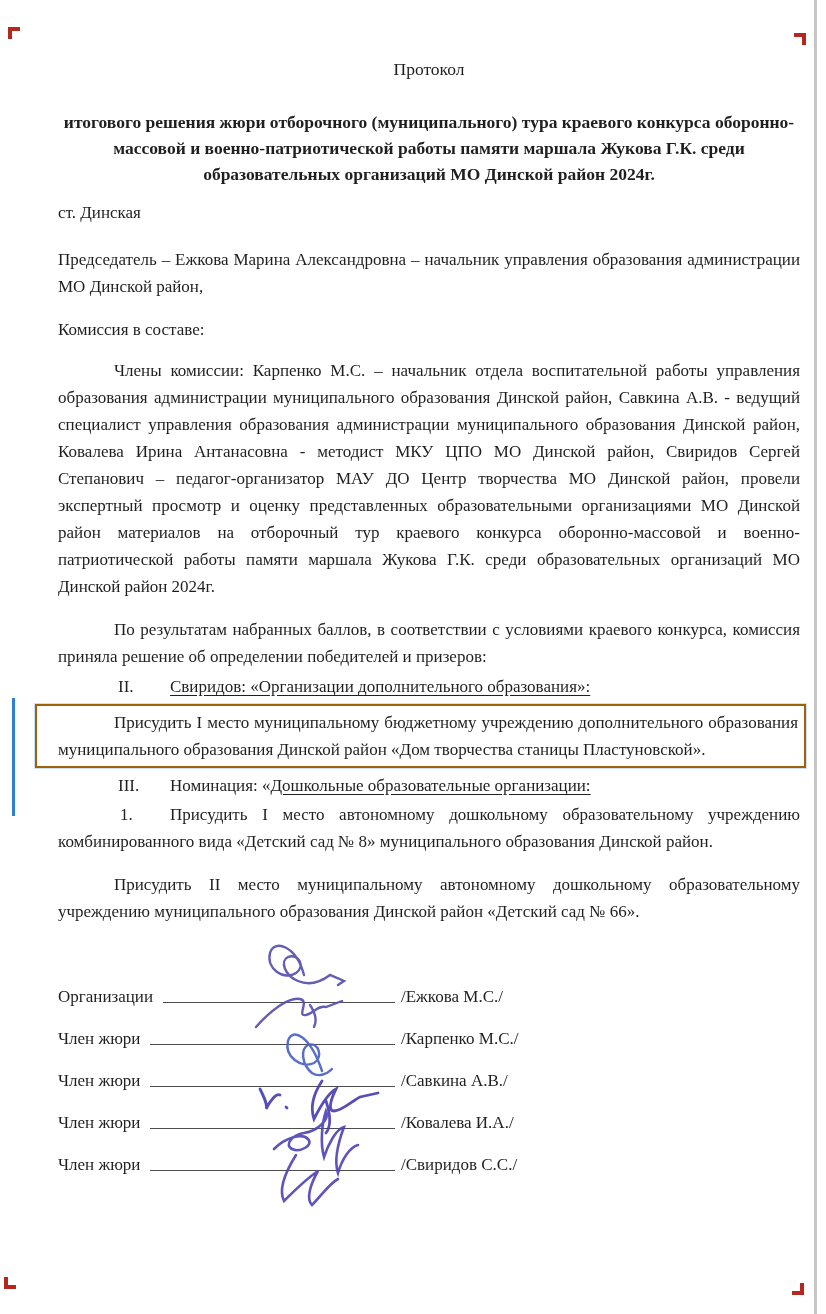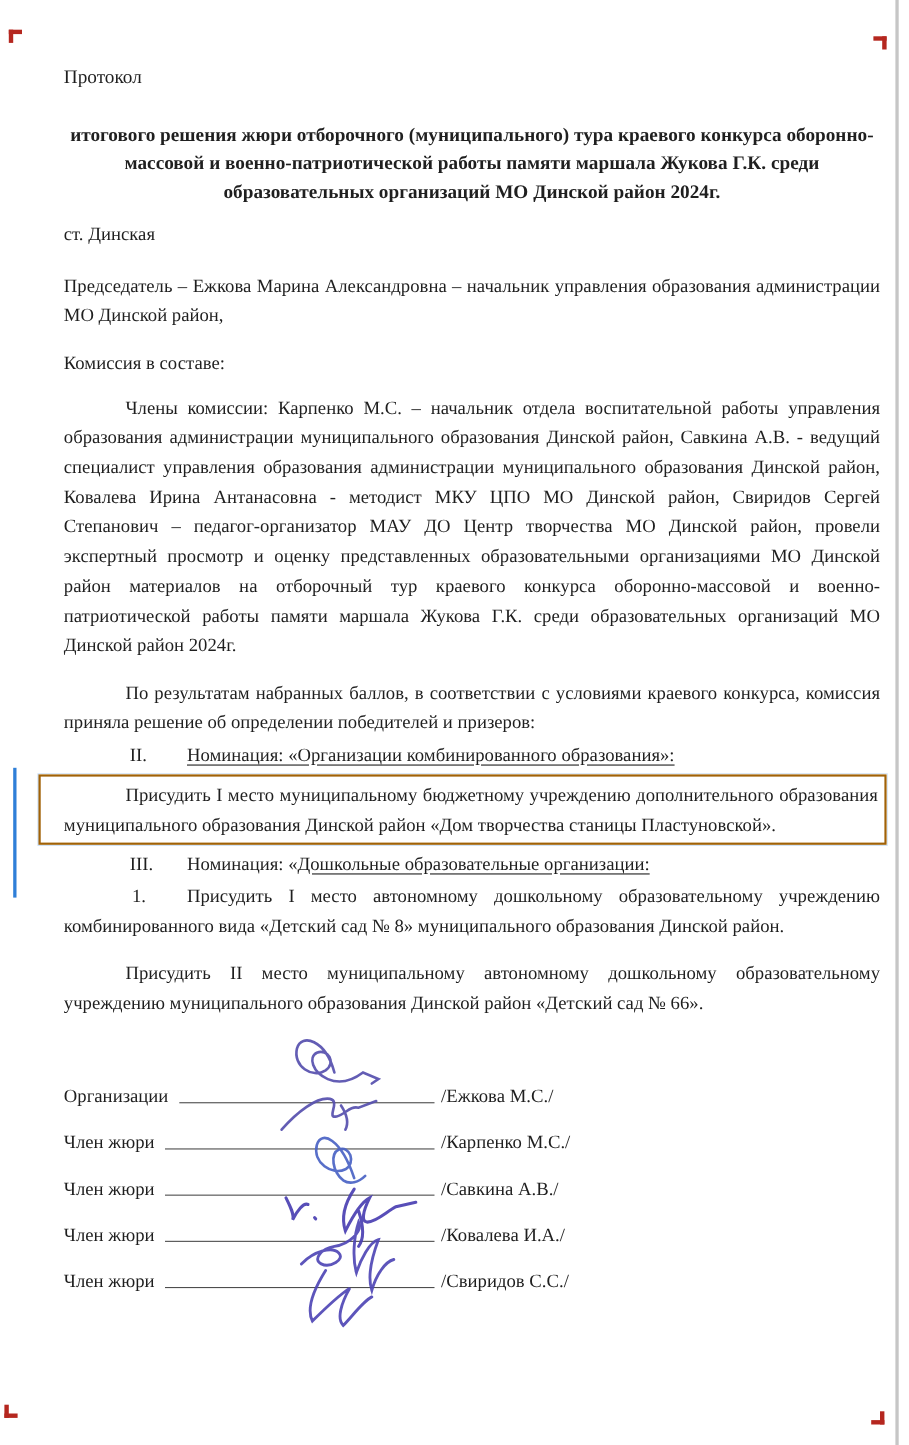--- a/index.html
+++ b/index.html
@@ -19,21 +19,21 @@
     position:absolute;top:0;left:814px;width:3px;height:1314px;
     background:#c6c6c6;
   }
   .corner{position:absolute;width:12px;height:12px;}
   .corner span{position:absolute;background:#b5271f;}
   .corner .h{width:12px;height:4px;top:0;left:0;}
   .corner .v{width:4px;height:12px;top:0;left:0;}
   .corner.br .h,.corner.bl .h{top:auto;bottom:0;}
   .corner.tr .v,.corner.br .v{left:auto;right:0;}
 
-  .title{text-align:left;margin:0 0 26px 0;font-weight:normal;font-size:17.5px;}
+  .title{text-align:center;margin:0 0 26px 0;font-weight:normal;font-size:17.5px;}
   .subtitle{text-align:center;margin:0 auto 12px auto;max-width:736px;font-size:17.5px;line-height:26px;font-weight:bold;}
   .daterow{display:flex;justify-content:space-between;margin:0 0 20px 0;}
   .para{ text-align:justify; margin:0 0 16px 0;}
   .indent{text-indent:56px;}
   .sec{margin:2px 0 2px 60px;text-align:left;}
   .sec-num{display:inline-block;width:52px;}
   .sec-title{text-decoration:underline;text-underline-offset:3px;}
   .hl-box{
     position:relative;
     border:2px solid #a16207;
@@ -94,21 +94,21 @@
 
   <p class="para">Председатель – Ежкова Марина Александровна – начальник управления образования администрации МО Динской район,</p>
 
   <p class="para" style="margin-bottom:14px;">Комиссия в составе:</p>
 
   <p class="para indent">Члены комиссии: Карпенко М.С. – начальник отдела воспитательной работы управления образования администрации муниципального образования Динской район, Савкина А.В. - ведущий специалист управления образования администрации муниципального образования Динской район, Ковалева Ирина Антанасовна - методист МКУ ЦПО МО Динской район, Свиридов Сергей Степанович – педагог-организатор МАУ ДО Центр творчества МО Динской район, провели экспертный просмотр и оценку представленных образовательными организациями МО Динской район материалов на отборочный тур краевого конкурса оборонно-массовой и военно-патриотической работы памяти маршала Жукова Г.К. среди образовательных организаций МО Динской район 2024г.</p>
 
   <p class="para indent" style="margin-bottom:3px;">По результатам набранных баллов, в соответствии с условиями краевого конкурса, комиссия приняла решение об определении победителей и призеров:</p>
 
   <div class="sec">
-    <span class="sec-num">II.</span><span class="sec-title">Номинация: «Организации комбинированного образования»:</span>
+    <span class="sec-num">II.</span><span class="sec-title">Свиридов: «Организации дополнительного образования»:</span>
   </div>
 
   <div class="hl-box">
     <div class="hl-tick"></div>
     <p class="para indent">Присудить I место муниципальному бюджетному учреждению дополнительного образования муниципального образования Динской район «Дом творчества станицы Пластуновской».</p>
   </div>
 
   <div class="sec">
     <span class="sec-num">III.</span><span>Номинация: «</span><span class="sec-title">Дошкольные образовательные организации:</span>
   </div>

